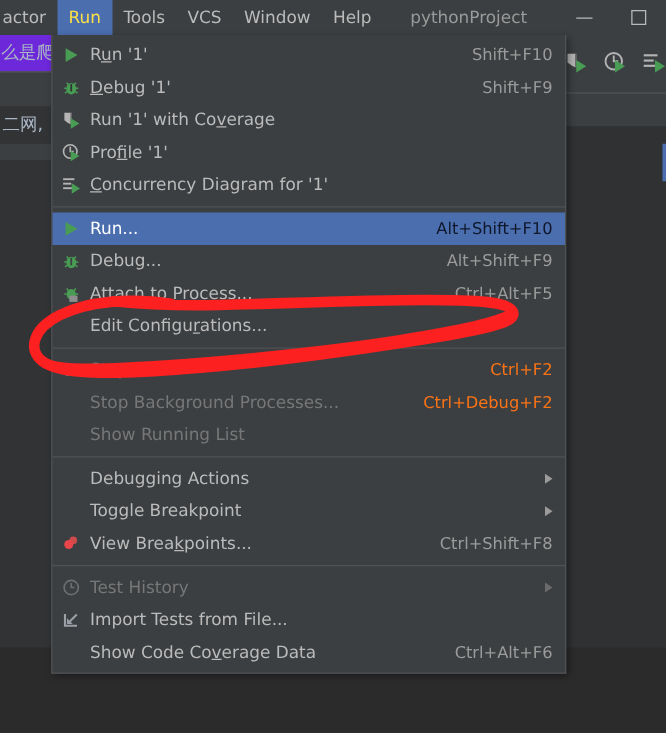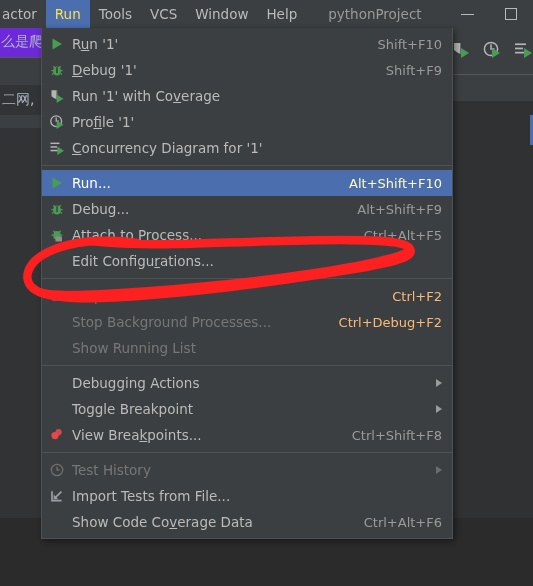--- a/index.html
+++ b/index.html
@@ -132,22 +132,22 @@
   .menu-item.disabled { color: #777777; }
   .menu-icon {
     width: 30px; min-width: 30px; height: 26px;
     display: flex; align-items: center; justify-content: center;
   }
   .menu-label { flex: 1 1 auto; white-space: nowrap; }
   .menu-label u { text-decoration: underline; }
   .menu-short {
     margin-left: 18px; white-space: nowrap; color: #9b9b9b; font-size: 13px;
   }
-  .menu-item.selected .menu-short { color: #fef9c3; }
-  .menu-item.disabled .menu-short { color: #fdba74; }
+  .menu-item.selected .menu-short { color: #0f172a; }
+  .menu-item.disabled .menu-short { color: #f97316; }
   .menu-sep {
     height: 1px; background: #4f5254; margin: 4px 0 4px 0;
   }
   .submenu-arrow {
     margin-left: 14px; width: 0; height: 0;
     border-left: 6px solid #9b9b9b;
     border-top: 4.5px solid transparent;
     border-bottom: 4.5px solid transparent;
   }
   .menu-item.disabled .submenu-arrow { border-left-color: #6b6b6b; }

